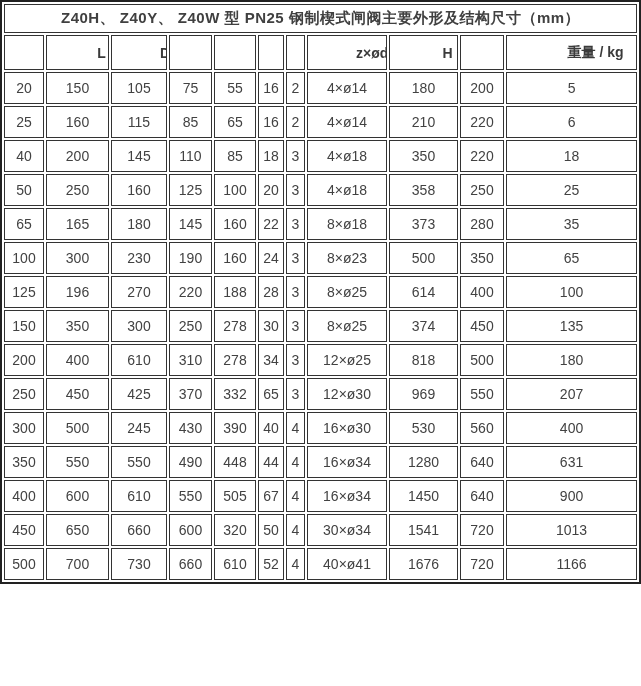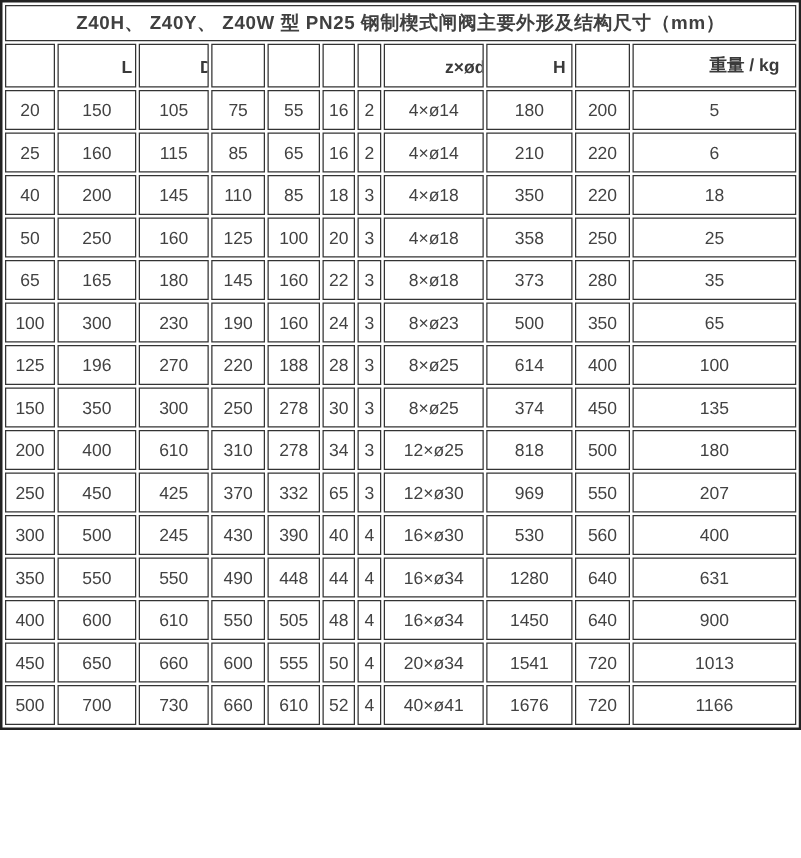--- a/index.html
+++ b/index.html
@@ -248,36 +248,36 @@
         <td>1280</td>
         <td>640</td>
         <td>631</td>
       </tr>
       <tr>
         <td>400</td>
         <td>600</td>
         <td>610</td>
         <td>550</td>
         <td>505</td>
-        <td>48</td>
+        <td>67</td>
         <td>4</td>
         <td>16×ø34</td>
         <td>1450</td>
         <td>640</td>
         <td>900</td>
       </tr>
       <tr>
         <td>450</td>
         <td>650</td>
         <td>660</td>
         <td>600</td>
-        <td>555</td>
+        <td>320</td>
         <td>50</td>
         <td>4</td>
-        <td>20×ø34</td>
+        <td>30×ø34</td>
         <td>1541</td>
         <td>720</td>
         <td>1013</td>
       </tr>
       <tr>
         <td>500</td>
         <td>700</td>
         <td>730</td>
         <td>660</td>
         <td>610</td>

